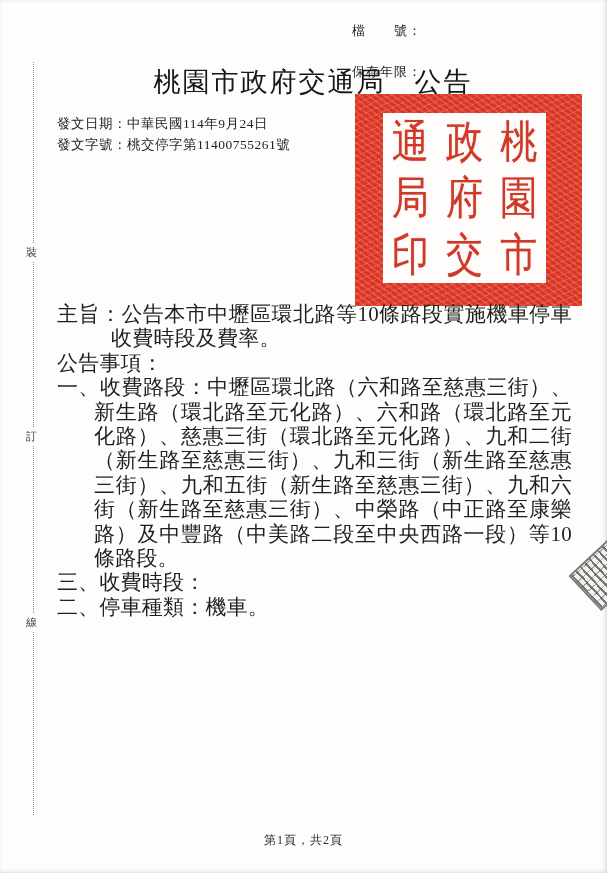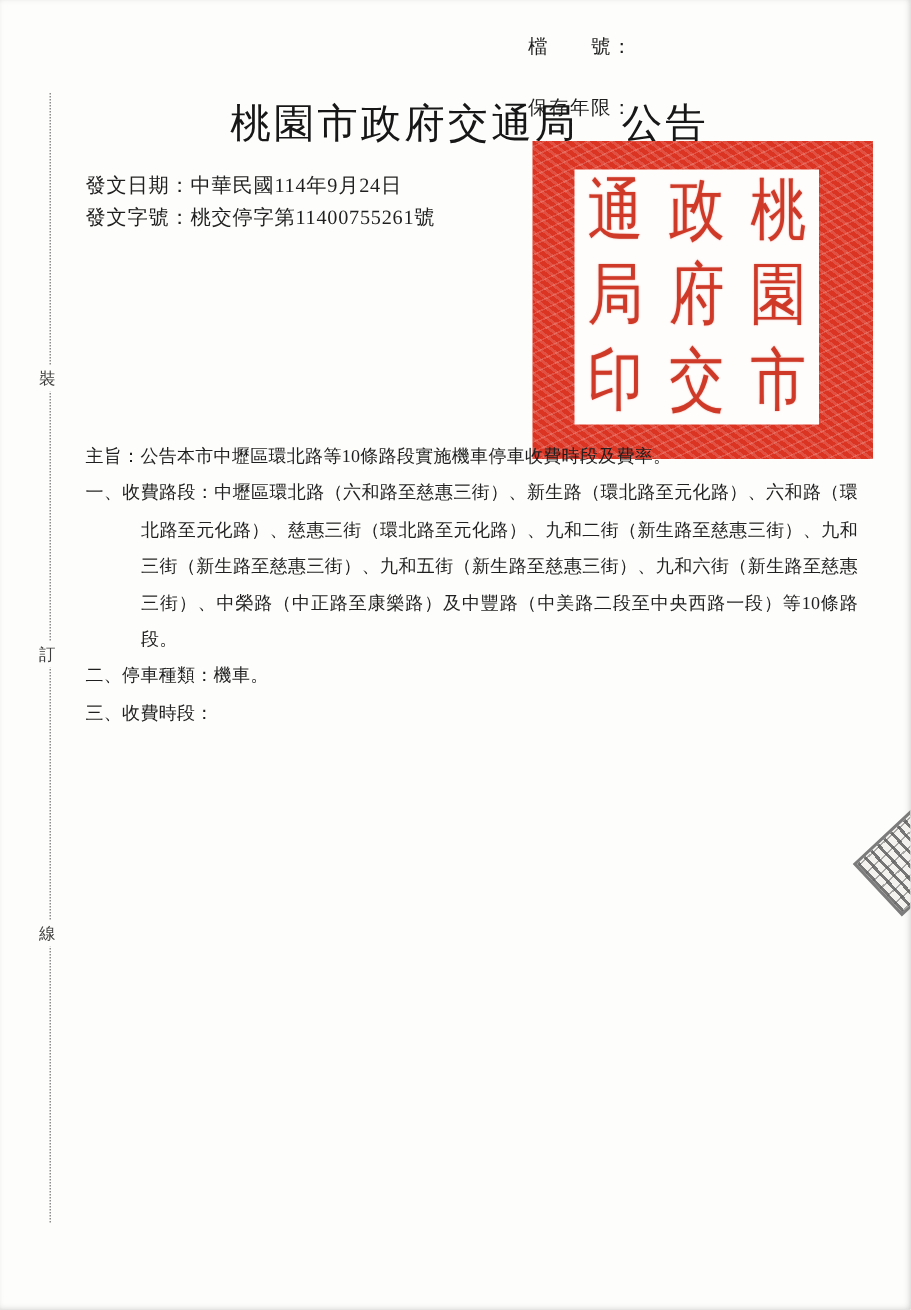--- a/index.html
+++ b/index.html
@@ -69,22 +69,22 @@
     border: 2px solid #6e6e6e;
     background:
       repeating-linear-gradient(90deg, rgba(70,70,70,.8) 0 2px, rgba(0,0,0,0) 2px 6px),
       repeating-linear-gradient(0deg, rgba(90,90,90,.55) 0 1px, rgba(0,0,0,0) 1px 7px),
       #f2f1ee;
     opacity: .9;
   }
 
   
   .doc-body {
-    position: absolute; left: 57px; top: 292px; width: 515px;
-    font-size: 12px; line-height: 24.4px; letter-spacing: .2px;
+    position: absolute; left: 57px; top: 302px; width: 515px;
+    font-size: 21px; line-height: 24.4px; letter-spacing: .2px;
     text-align: justify;
   }
   .doc-body p { margin: 0; }
   .p-hang3  { padding-left: 54px; text-indent: -54px; }  
   .p-item   { margin-left: 10px; padding-left: 37px; text-indent: -37px; } 
   .p-sub    { margin-left: 41px; padding-left: 31px; text-indent: -31px; } 
 
   .footer {
     position: absolute; left: 0; top: 832px; width: 607px;
     text-align: center; font-size: 12px; letter-spacing: 1px; color: #2a2a2a;
@@ -121,19 +121,21 @@
       <span class="seal-char">印</span>
       <span class="seal-char">交</span>
       <span class="seal-char">市</span>
     </div>
   </div>
 
   <div class="side-stamp"></div>
 
   <div class="doc-body">
     <p class="p-hang3">主旨：公告本市中壢區環北路等10條路段實施機車停車收費時段及費率。</p>
+    <p>公告事項：</p>
     <p class="p-item">一、收費路段：中壢區環北路（六和路至慈惠三街）、新生路（環北路至元化路）、六和路（環北路至元化路）、慈惠三街（環北路至元化路）、九和二街（新生路至慈惠三街）、九和三街（新生路至慈惠三街）、九和五街（新生路至慈惠三街）、九和六街（新生路至慈惠三街）、中榮路（中正路至康樂路）及中豐路（中美路二段至中央西路一段）等10條路段。</p>
+    <p class="p-item">三、收費時段：</p>
     <p class="p-item">二、停車種類：機車。</p>
-    <p class="p-item">三、收費時段：</p>
   </div>
 
+  <div class="footer">第1頁，共2頁</div>
 
 </div>
 
 </body></html>

